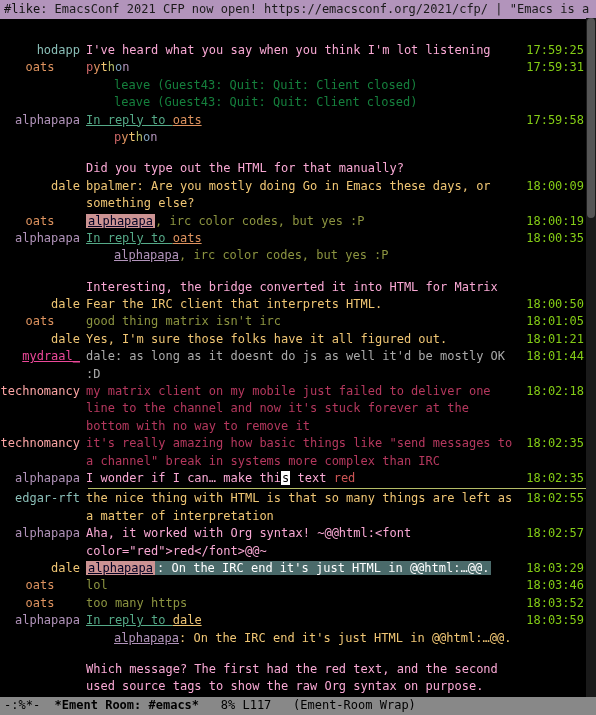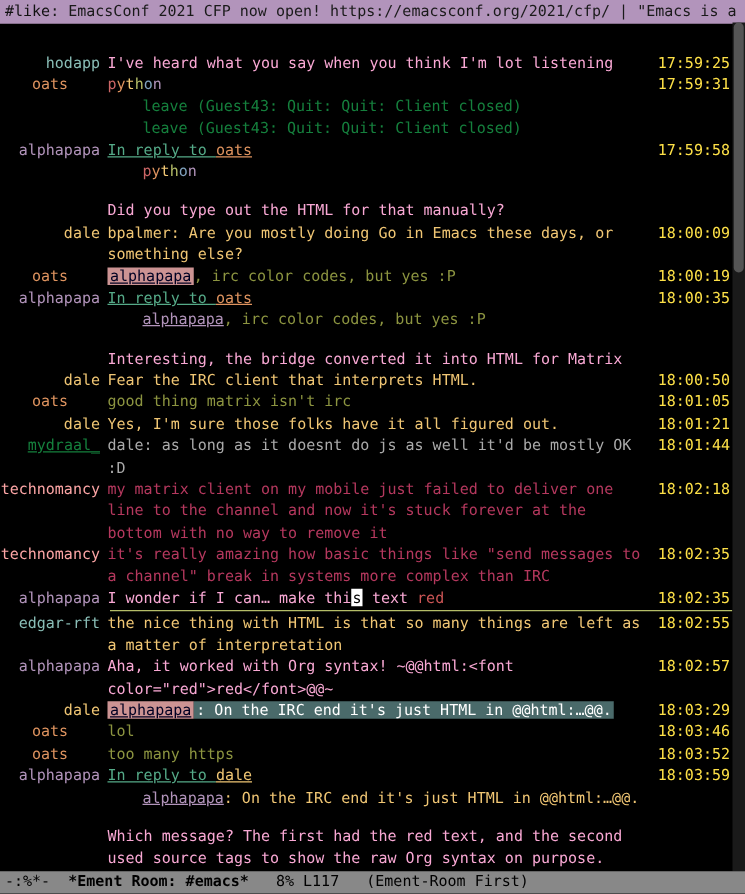--- a/index.html
+++ b/index.html
@@ -6,28 +6,28 @@
   html, body { width: 596px; height: 715px; background: #000; color: #ccc; font-family: "DejaVu Sans Mono", "Menlo", monospace; font-size: 12px; line-height: 1.45; overflow: hidden; }
   .frame { position: relative; width: 596px; height: 715px; }
   .header { background: #b294bb; color: #1a1a1a; padding: 1px 4px; white-space: nowrap; overflow: hidden; font-size: 12px; }
   .header .chan { color: #111; }
   .scroll { position: absolute; top: 18px; bottom: 18px; left: 0; right: 10px; overflow: hidden; margin-top: 24px; }
   .scrollbar { position: absolute; top: 18px; bottom: 18px; right: 0; width: 10px; background: #1a1a1a; }
   .thumb { position: absolute; left: 1px; right: 1px; top: 0; height: 200px; background: #555; border-radius: 4px; }
   .row { display: flex; align-items: flex-start; padding: 0 0 0 0; }
   .nick { width: 86px; text-align: right; padding-right: 6px; flex: 0 0 86px; font-weight: normal; }
   .body { flex: 1 1 auto; padding-right: 6px; word-wrap: break-word; }
-  .ts { flex: 0 0 64px; text-align: right; color: #fde047; padding-right: 2px; }
+  .ts { flex: 0 0 64px; text-align: right; color: #84cc16; padding-right: 2px; }
   .serv .body { color: #15803d; }
   .indent { padding-left: 28px; }
   .nick-hodapp { color: #8abeb7; }
   .nick-oats { color: #de935f; text-align: center; }
   .nick-alphapapa { color: #b294bb; }
   .nick-dale { color: #f0c674; }
-  .nick-mydraal { color: #15803d; text-decoration: underline; }
+  .nick-mydraal { color: #ec4899; text-decoration: underline; }
   .nick-technomancy { color: #fca5a5; }
   .nick-edgar { color: #8abeb7; }
   .reply-prefix { color: #55aa88; text-decoration: underline; }
   .hl { background: #cc9393; color: #000022; text-decoration: underline; padding: 0 2px; }
   .hlred { color: #c55; }
   .quote-line { background: #4a6a6a; color: #fff; padding: 0 2px; }
   .rainbow .c1{color:#cc6666;} .rainbow .c2{color:#de935f;} .rainbow .c3{color:#f0c674;}
   .rainbow .c4{color:#b5bd68;} .rainbow .c5{color:#81a2be;} .rainbow .c6{color:#b294bb;}
   .rule { border-top: 1px solid #b5bd68; margin: 1px 0 1px 88px; }
   .cursor { background: #fff; color: #000; padding: 0 1px; }
@@ -197,16 +197,16 @@
 
 <div class="scrollbar">
   <div class="thumb"></div>
 </div>
 
 <div class="modeline">
   <span>-:%*-  </span>
   <span class="buf">*Ement Room: #emacs*</span>
   <span>   8% </span>
   <span>L117   </span>
-  <span>(Ement-Room First)</span>
+  <span>(Ement-Room Wrap)</span>
 </div>
 
 </div>
 
 </body></html>

